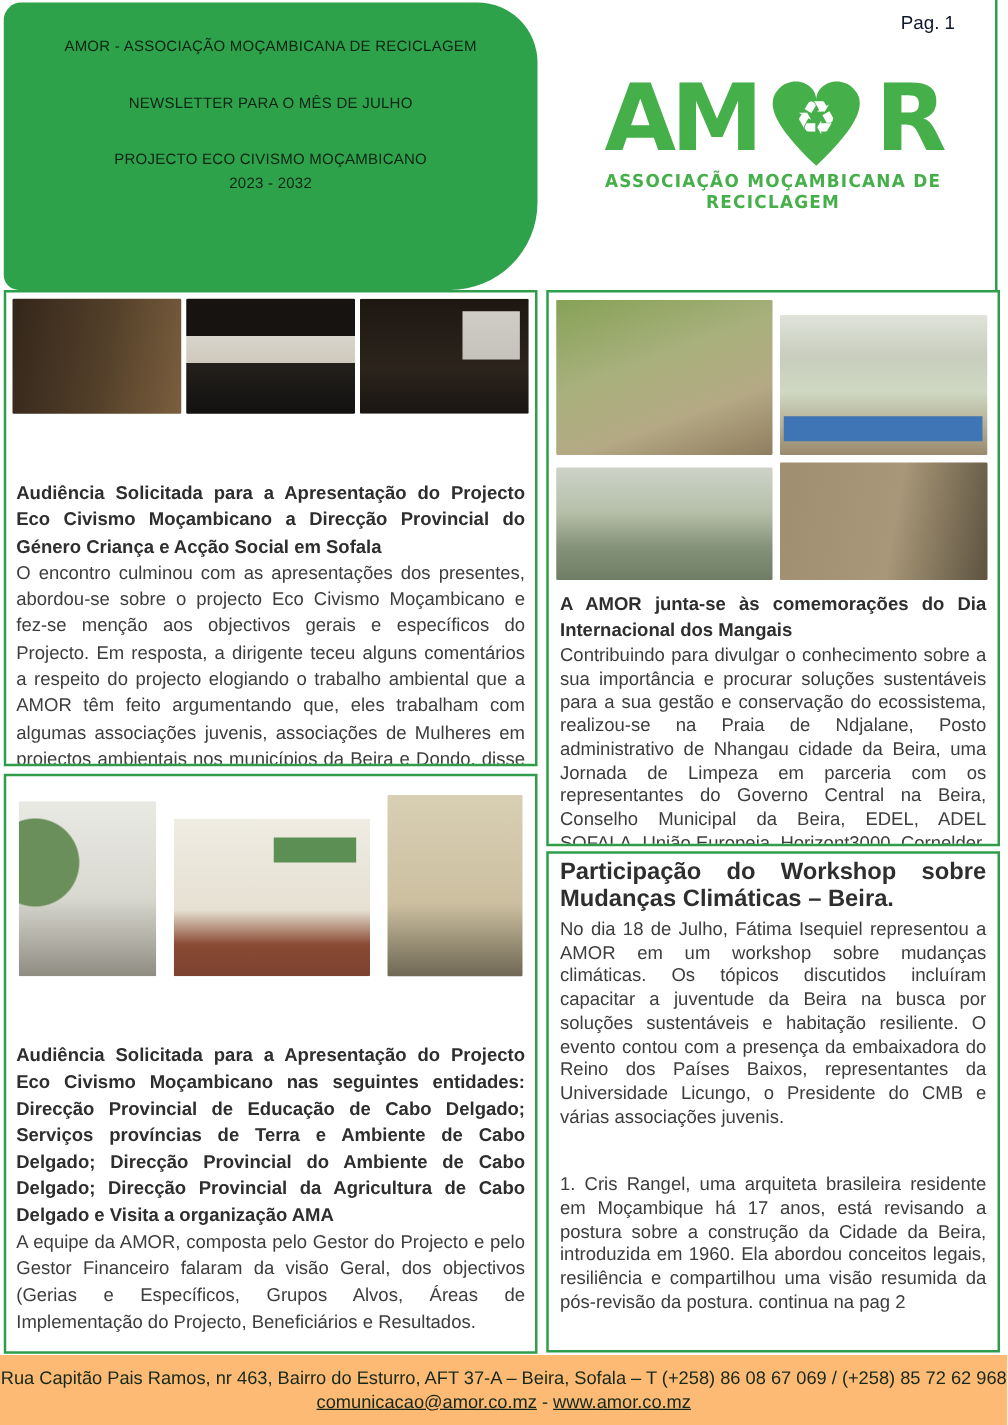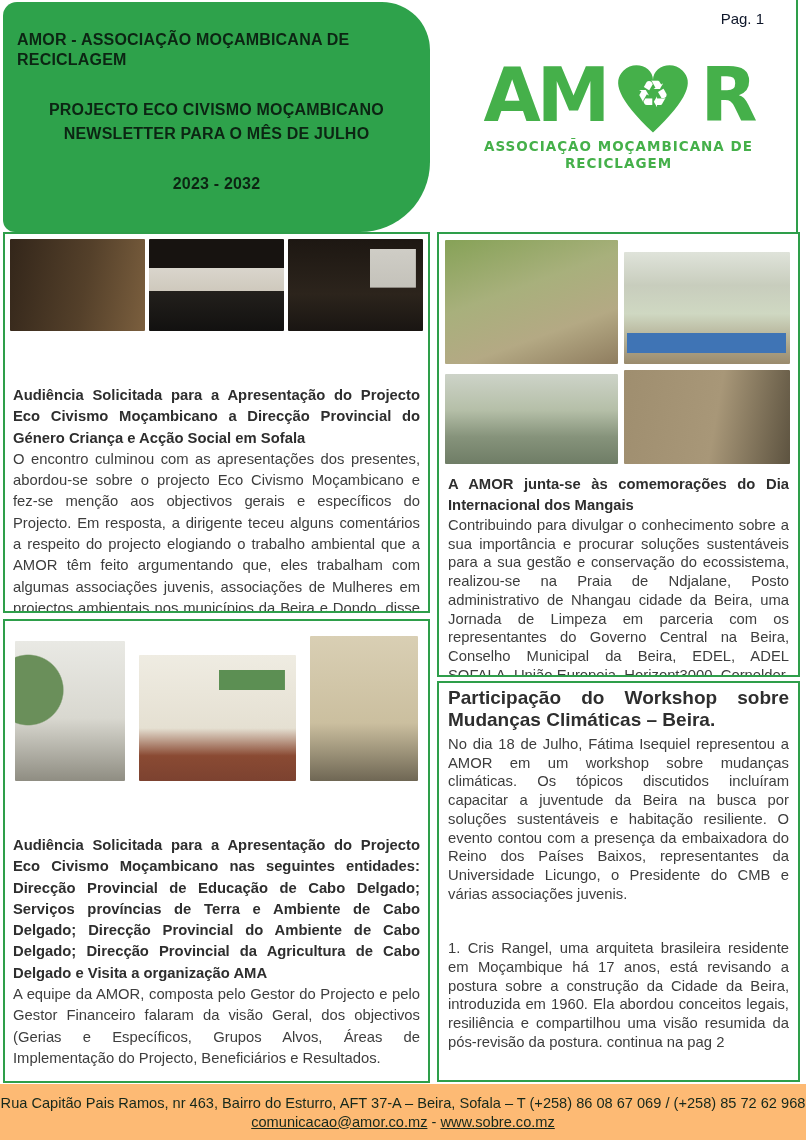--- a/index.html
+++ b/index.html
@@ -4,21 +4,21 @@
 <style>
   html,body{margin:0;padding:0;background:#ffffff;}
   body{width:806px;height:1140px;position:relative;overflow:hidden;
        font-family:"Liberation Sans",sans-serif;color:#3d3d3d;}
 
   
   .title-box{position:absolute;left:3px;top:2px;width:427px;height:230px;
     background:#2ea24b;border-radius:14px 48px 70px 12px;
     display:flex;flex-direction:column;align-items:center;
     padding-top:28px;box-sizing:border-box;}
-  .title-box .t{color:#0c2513;font-weight:700;font-size:16px;text-align:left;
+  .title-box .t{color:#0c2513;font-weight:400;font-size:12px;text-align:left;
     letter-spacing:.2px;line-height:1.25;padding:0 14px;}
   .t1{margin-bottom:30px;}
   .t2{margin-bottom:30px;}
   .t3{margin-bottom:4px;}
 
   .pag{position:absolute;top:10px;right:42px;font-size:15px;color:#0f172a;}
 
   .right-edge-line{position:absolute;left:796px;top:0;width:2px;height:234px;background:#2e9e4a;}
 
   
@@ -87,22 +87,22 @@
 </style>
 </head>
 <body>
 
 <div class="pag">Pag. 1</div>
 
 <div class="right-edge-line"></div>
 
 <div class="title-box">
   <div class="t t1">AMOR - ASSOCIAÇÃO MOÇAMBICANA DE RECICLAGEM</div>
+  <div class="t t2">NEWSLETTER PARA O MÊS  DE JULHO</div>
   <div class="t t3">PROJECTO ECO CIVISMO MOÇAMBICANO</div>
-  <div class="t t2">NEWSLETTER PARA O MÊS  DE JULHO</div>
   <div class="t t4">2023 - 2032</div>
 </div>
 
 <div class="logo">
   <div class="logo-word">
     <span class="logo-letters">AM</span>
     <svg class="logo-heart" viewBox="0 0 100 92">
       <path d="M50,26 C50,10 28,2 15,15 C2,28 8,48 50,88 C92,48 98,28 85,15 C72,2 50,10 50,26 Z" fill="#45b04a"></path>
       <text x="50" y="58" text-anchor="middle" font-size="44" fill="#ffffff" font-family="DejaVu Sans, sans-serif">♻</text>
     </svg>
@@ -164,15 +164,15 @@
       <div class="space-r"></div>
       <p class="body-r">1.  Cris Rangel, uma arquiteta brasileira residente em Moçambique há 17 anos, está revisando a postura sobre a construção da Cidade da Beira, introduzida em 1960. Ela abordou conceitos legais, resiliência e compartilhou uma visão resumida da pós-revisão da postura. continua na pag 2</p>
     </div>
   </section>
 
 </div>
 
 <footer>
   <div class="f1">Rua Capitão Pais Ramos, nr 463, Bairro do Esturro, AFT 37-A – Beira, Sofala – T (+258) 86 08 67 069 / (+258) 85 72 62 968</div>
   <div class="f2">
-    <a href="#">comunicacao@amor.co.mz</a><span> - </span><a href="#">www.sobre.co.mz</a>
+    <a href="#">comunicacao@amor.co.mz</a><span> - </span><a href="#">www.amor.co.mz</a>
   </div>
 </footer>
 
 </body></html>

